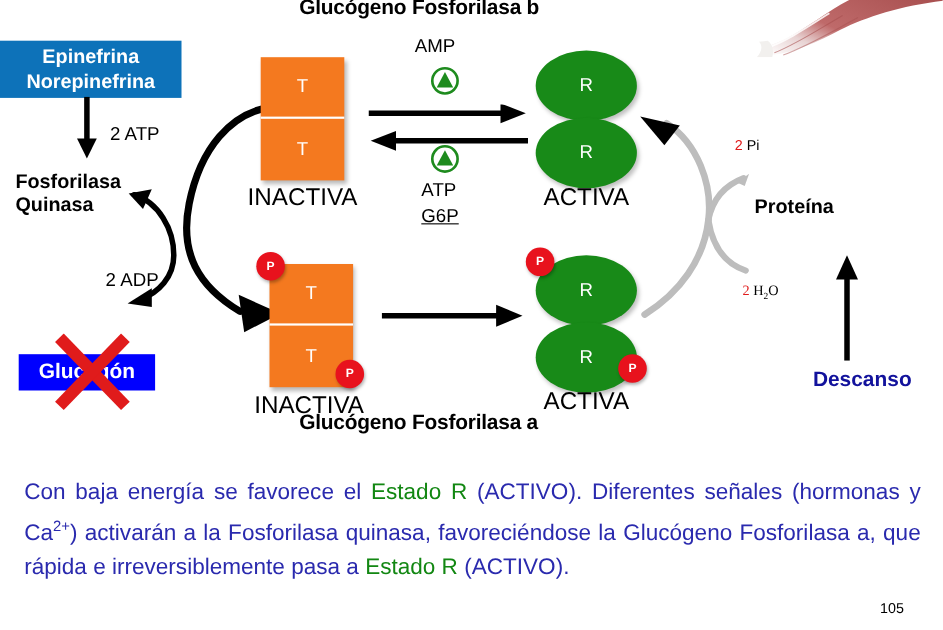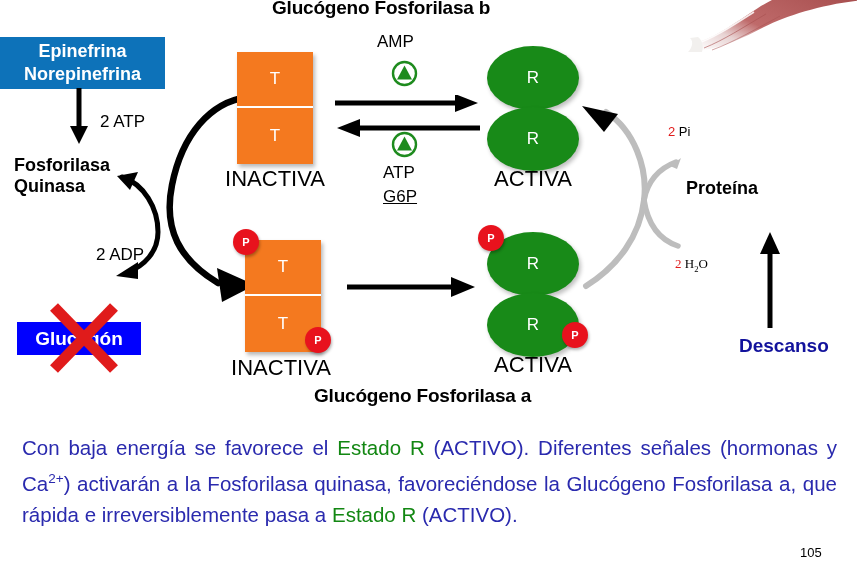--- a/index.html
+++ b/index.html
@@ -118,21 +118,21 @@
     </defs>
     <path d="M10 60 C 30 54, 48 40, 70 26 C 95 10, 130 -2, 172 -10 L 175 18 C 135 22, 100 33, 76 45 C 55 56, 34 66, 14 68 Z" fill="url(#mg)"></path>
     <path d="M8 62 C 26 56, 44 44, 66 30" stroke="#ffffff" stroke-width="1.6" fill="none" opacity="0.85"></path>
     <path d="M16 66 C 36 58, 54 46, 78 32" stroke="#a85050" stroke-width="1" fill="none" opacity="0.6"></path>
     <path d="M24 68 C 46 60, 66 48, 92 34" stroke="#a85050" stroke-width="1" fill="none" opacity="0.5"></path>
     <path d="M2 56 C 6 60, 4 66, 0 70 L 14 70 C 16 64, 14 58, 10 55 Z" fill="#f2f0ee"></path>
   </svg>
 
   <div class="abs t-title" style="left:272px;top:-3px;">Glucógeno Fosforilasa b</div>
 
-  <div class="abs t-title" style="left:272px;top:385px;margin-left:42px;">Glucógeno Fosforilasa a</div>
+  <div class="abs t-title" style="left:272px;top:374px;">Glucógeno Fosforilasa a</div>
 
   <div class="abs box-epi">
     <span>Epinefrina</span>
     <span>Norepinefrina</span>
   </div>
 
   <svg class="abs" style="left:64px;top:88px;width:30px;height:60px;" viewBox="0 0 30 60">
     <line x1="15" y1="0" x2="15" y2="42" stroke="#000" stroke-width="5"></line>
     <polygon points="15,56 6,38 24,38" fill="#000"></polygon>
   </svg>

